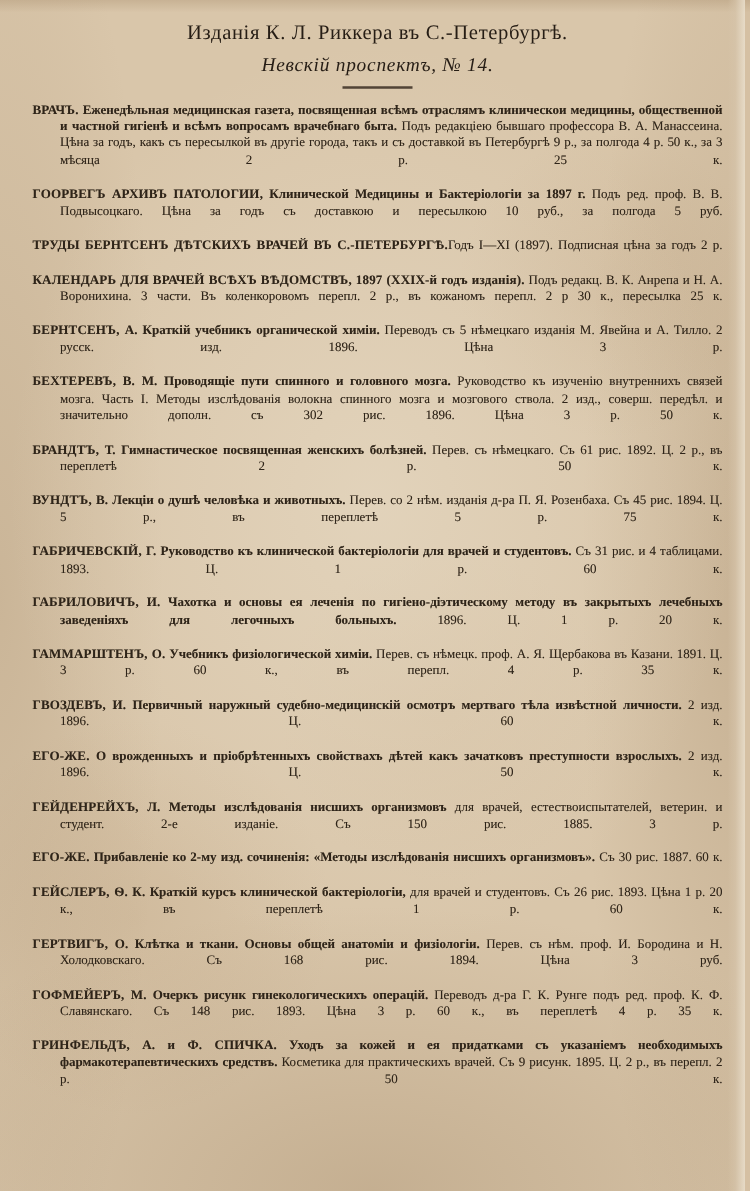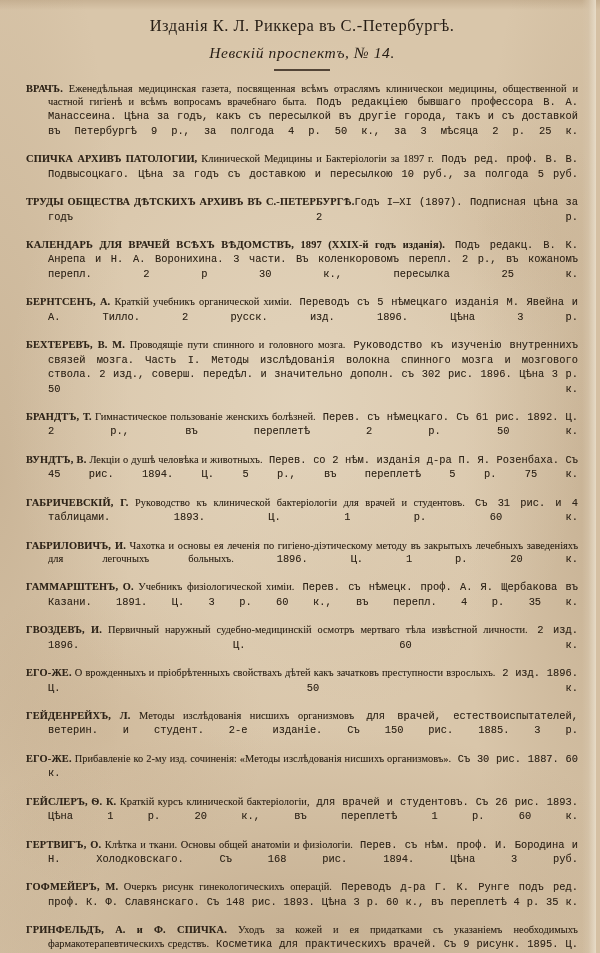--- a/index.html
+++ b/index.html
@@ -104,25 +104,24 @@
     content: "";
     display: inline-block;
     width: 100%;
   }
 
   b.hdr {
     font-weight: bold;
     letter-spacing: 0.15px;
   }
   b.ttl {
-    font-weight: normal;
+    font-weight: bold;
   }
   span.rest {
     font-weight: normal;
-    font-family: Liberation Mono, monospace;
   }
   
   .entry p { text-shadow: 0 0 0.35px rgba(60,45,30,0.35); }
 </style>
 </head>
 <body>
 
 <div class="page">
   <div class="edge-top"></div>
   <div class="edge-right"></div>
@@ -133,36 +132,36 @@
       <div class="house-line">Изданія К. Л. Риккера въ С.-Петербургѣ.</div>
       <div class="address-line">Невскій проспектъ, № 14.</div>
       <div class="rule"></div>
     </div>
 
     <div class="entries">
         <div class="entry">
           <p><b class="hdr">ВРАЧЪ.</b><b class="ttl"> Еженедѣльная медицинская газета, посвященная всѣмъ отраслямъ клиническои медицины, общественной и частной гигіенѣ и всѣмъ вопросамъ врачебнаго быта.</b><span class="rest"> Подъ редакцiею бывшаго профессора В. А. Манассеина. Цѣна за годъ, какъ съ пересылкой въ другіе города, такъ и съ доставкой въ Петербургѣ 9 р., за полгода 4 р. 50 к., за 3 мѣсяца 2 р. 25 к.</span></p>
         </div>
         <div class="entry">
-          <p><b class="hdr">СПИЧКА АРХИВЪ ПАТОЛОГИИ,</b><b class="ttl"> Клинической Медицины и Бактеріологіи за 1897 г.</b><span class="rest"> Подъ ред. проф. В. В. Подвысоцкаго. Цѣна за годъ съ доставкою и пересылкою 10 руб., за полгода 5 руб.</span></p>
-        </div>
-        <div class="entry">
-          <p><b class="hdr">ТРУДЫ ОБЩЕСТВА ДѢТСКИХЪ АРХИВЪ ВЪ С.-ПЕТЕРБУРГѢ.</b><b class="ttl"></b><span class="rest">Годъ I—XI (1897). Подписная цѣна за годъ 2 р.</span></p>
+          <p><b class="hdr">ГООРВЕГЪ АРХИВЪ ПАТОЛОГИИ,</b><b class="ttl"> Клинической Медицины и Бактеріологіи за 1897 г.</b><span class="rest"> Подъ ред. проф. В. В. Подвысоцкаго. Цѣна за годъ съ доставкою и пересылкою 10 руб., за полгода 5 руб.</span></p>
+        </div>
+        <div class="entry">
+          <p><b class="hdr">ТРУДЫ БЕРНТСЕНЪ ДѢТСКИХЪ ВРАЧЕЙ ВЪ С.-ПЕТЕРБУРГѢ.</b><b class="ttl"></b><span class="rest">Годъ I—XI (1897). Подписная цѣна за годъ 2 р.</span></p>
         </div>
         <div class="entry">
           <p><b class="hdr">КАЛЕНДАРЬ ДЛЯ ВРАЧЕЙ ВСѢХЪ ВѢДОМСТВЪ, 1897 (XXIX-й годъ изданія).</b><b class="ttl"></b><span class="rest"> Подъ редакц. В. К. Анрепа и Н. А. Воронихина. 3 части. Въ коленкоровомъ перепл. 2 р., въ кожаномъ перепл. 2 р 30 к., пересылка 25 к.</span></p>
         </div>
         <div class="entry">
           <p><b class="hdr">БЕРНТСЕНЪ, А.</b><b class="ttl"> Краткій учебникъ органической химіи.</b><span class="rest"> Переводъ съ 5 нѣмецкаго изданія М. Явейна и А. Тилло. 2 русск. изд. 1896. Цѣна 3 р.</span></p>
         </div>
         <div class="entry">
           <p><b class="hdr">БЕХТЕРЕВЪ, В. М.</b><b class="ttl"> Проводящіе пути спинного и головного мозга.</b><span class="rest"> Руководство къ изученію внутреннихъ связей мозга. Часть I. Методы изслѣдованія волокна спинного мозга и мозгового ствола. 2 изд., соверш. передѣл. и значительно дополн. съ 302 рис. 1896. Цѣна 3 р. 50 к.</span></p>
         </div>
         <div class="entry">
-          <p><b class="hdr">БРАНДТЪ, Т.</b><b class="ttl"> Гимнастическое пользованіе женскихъ болѣзней.</b><span class="rest"> Перев. съ нѣмецкаго. Съ 61 рис. 1892. Ц. 2 р., въ переплетѣ 2 р. 50 к.</span></p>
+          <p><b class="hdr">БРАНДТЪ, Т.</b><b class="ttl"> Гимнастическое посвященная женскихъ болѣзней.</b><span class="rest"> Перев. съ нѣмецкаго. Съ 61 рис. 1892. Ц. 2 р., въ переплетѣ 2 р. 50 к.</span></p>
         </div>
         <div class="entry">
           <p><b class="hdr">ВУНДТЪ, В.</b><b class="ttl"> Лекціи о душѣ человѣка и животныхъ.</b><span class="rest"> Перев. со 2 нѣм. изданія д-ра П. Я. Розенбаха. Съ 45 рис. 1894. Ц. 5 р., въ переплетѣ 5 р. 75 к.</span></p>
         </div>
         <div class="entry">
           <p><b class="hdr">ГАБРИЧЕВСКІЙ, Г.</b><b class="ttl"> Руководство къ клинической бактеріологіи для врачей и студентовъ.</b><span class="rest"> Съ 31 рис. и 4 таблицами. 1893. Ц. 1 р. 60 к.</span></p>
         </div>
         <div class="entry">
           <p><b class="hdr">ГАБРИЛОВИЧЪ, И.</b><b class="ttl"> Чахотка и основы ея леченія по гигіено-діэтическому методу въ закрытыхъ лечебныхъ заведеніяхъ для легочныхъ больныхъ.</b><span class="rest"> 1896. Ц. 1 р. 20 к.</span></p>
         </div>

